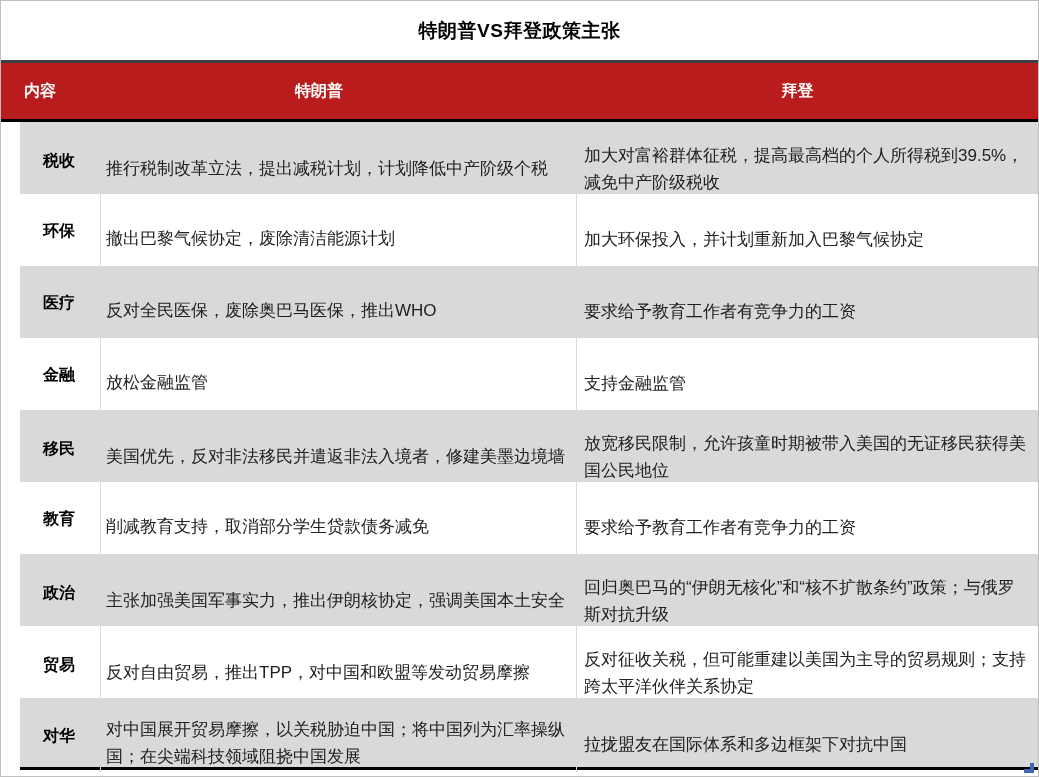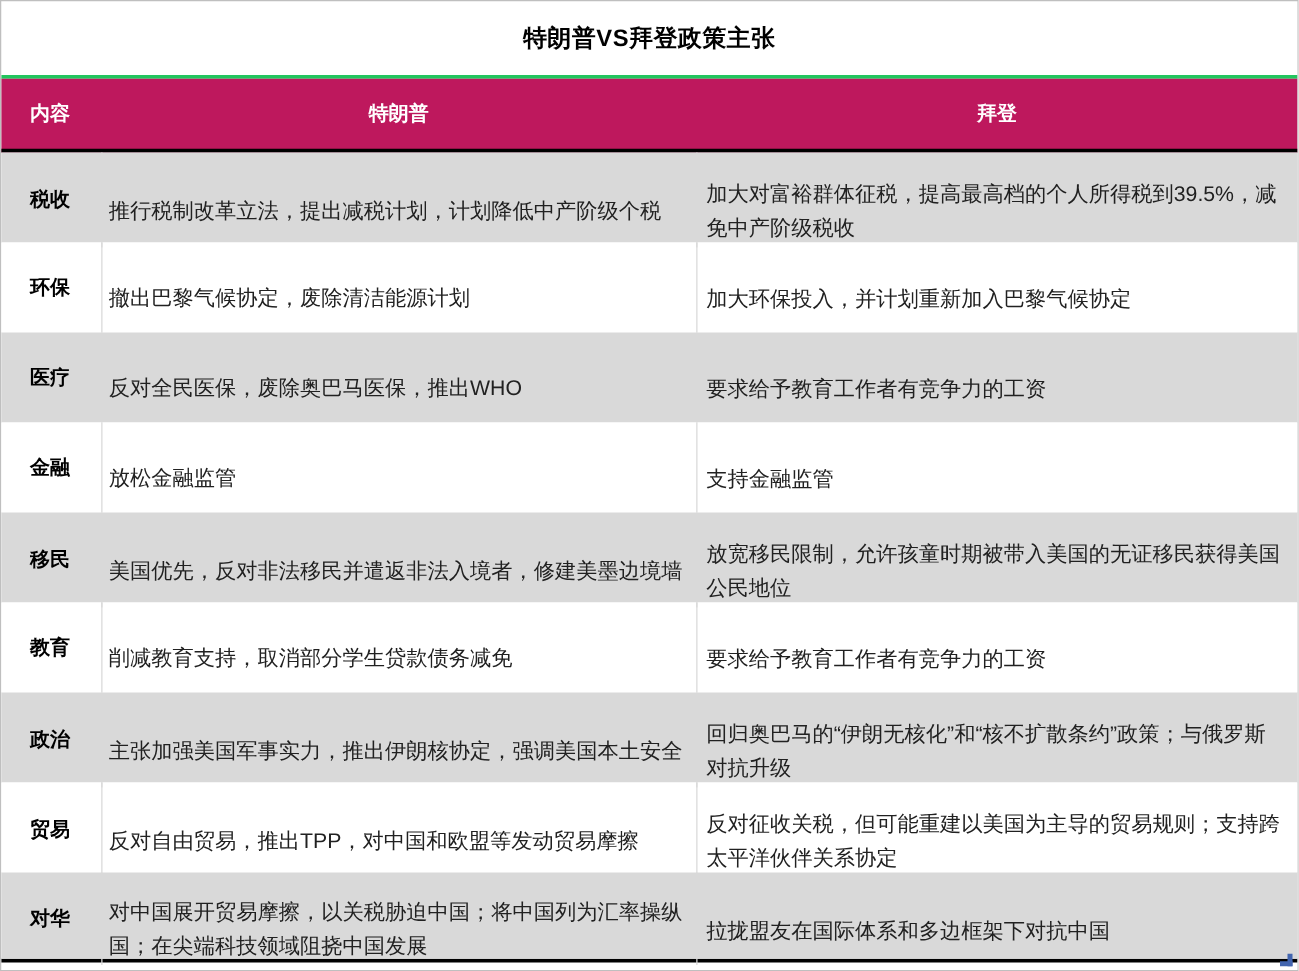--- a/index.html
+++ b/index.html
@@ -11,45 +11,45 @@
   .page {
     position: relative;
     width: 1039px;
     height: 777px;
     background: #ffffff;
     border: 1px solid #bfbfbf;
     overflow: hidden;
   }
   .title-block {
     height: 62px;
-    border-bottom: 3px solid #22c55e;
+    border-bottom: 3px solid #404040;
     display: flex;
     align-items: center;
     justify-content: center;
   }
   .title-block h1 {
     font-size: 19px;
     font-weight: bold;
     color: #000000;
     letter-spacing: 0.5px;
   }
   .thead {
     display: grid;
     grid-template-columns: 80px 476px 1fr;
     height: 59px;
-    background: #be185d;
+    background: #b91c1c;
     border-bottom: 3px solid #000000;
     color: #ffffff;
     font-weight: bold;
     font-size: 16px;
   }
   .th { display: flex; align-items: center; }
   .th-cat { padding-left: 23px; }
   .th-trump, .th-biden { justify-content: center; }
-  .tbody { border-bottom: 3px solid #000000; }
+  .tbody { border-bottom: 3px solid #000000; margin-left: 19px; }
   .trow {
     display: grid;
     grid-template-columns: 80px 476px 1fr;
     height: 72px;
     background: #ffffff;
   }
   .trow:last-child { height: 69px; }
   .trow:nth-child(odd) { background: #d9d9d9; }
   .td {
     display: flex;

